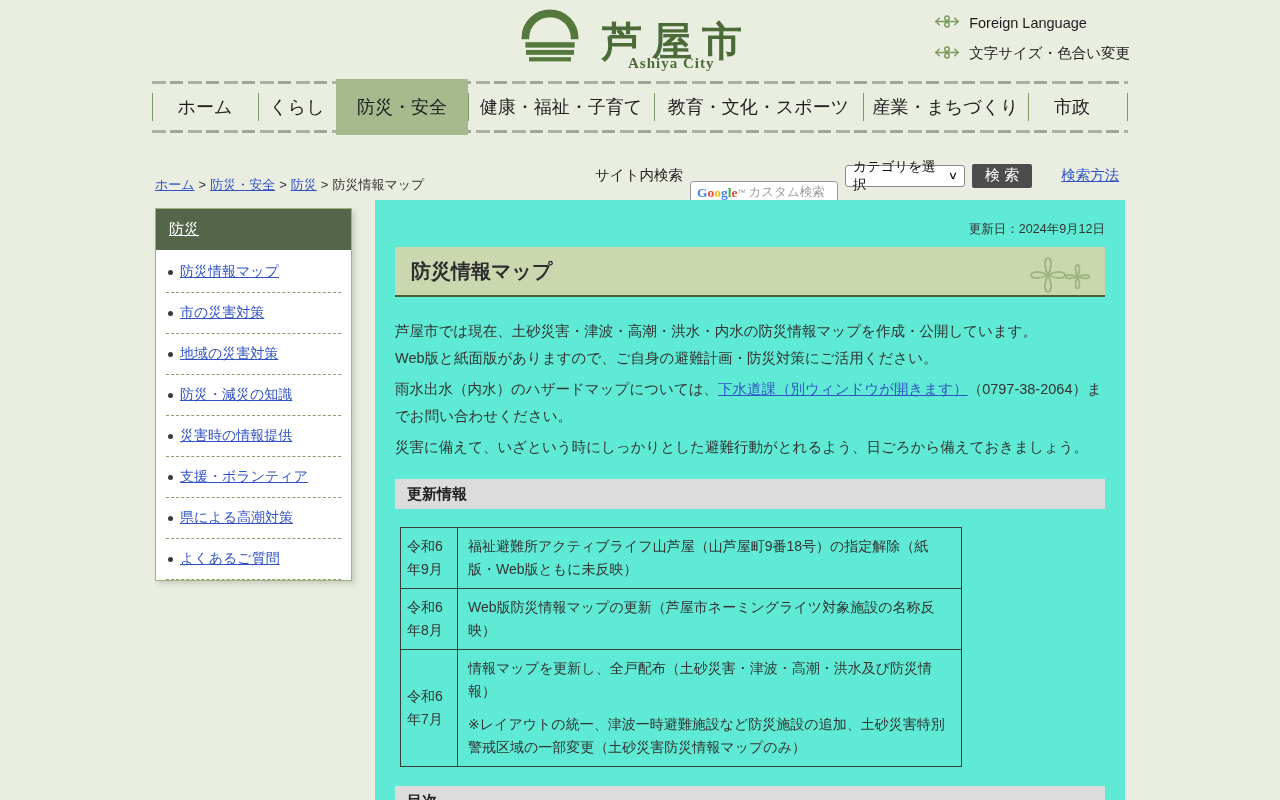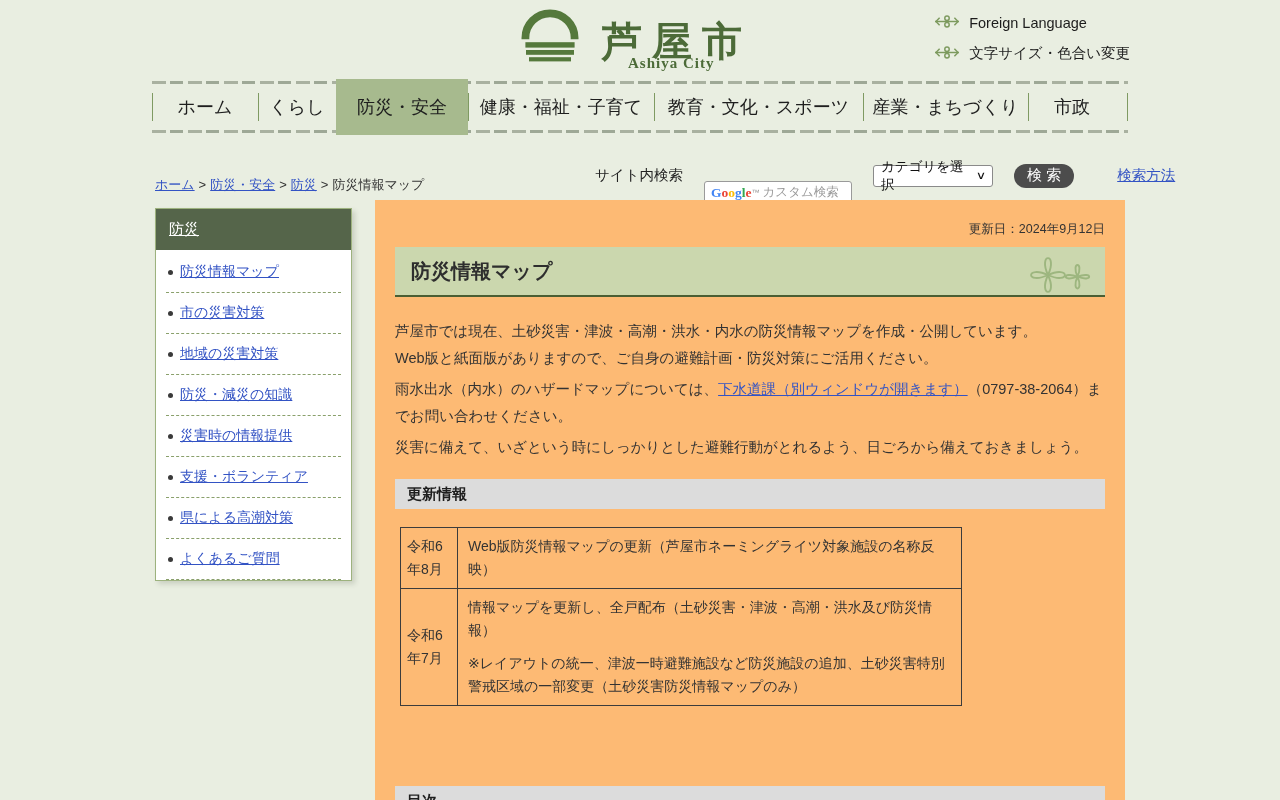--- a/index.html
+++ b/index.html
@@ -37,37 +37,37 @@
   .nav-item {
     position:relative; display:flex; align-items:center; justify-content:center;
     font-size:18px; color:#1e1e1e; cursor:pointer; white-space:nowrap;
   }
   .nav-item::before { content:""; position:absolute; left:0; top:9px; bottom:9px; width:1px; background:#7f9a62; }
   .nav::after { content:""; position:absolute; right:0; top:9px; bottom:9px; width:1px; background:#7f9a62; }
   .nav-item.active { background:#a7ba8e; margin-top:-5px; margin-bottom:-5px; z-index:2; }
   .nav-item.active::before { display:none; }
 
   
-  .searchbar { left:595px; top:148px; display:flex; align-items:center; gap:21px; }
+  .searchbar { left:595px; top:148px; display:flex; align-items:center; gap:7px; }
   .search-label { font-size:14.5px; color:#222; white-space:nowrap; }
   .search-input {
     width:148px; height:22px; background:#fff; border:1px solid #9a9a9a; border-radius:3px;
     display:flex; align-items:center; padding:0 6px; cursor:text;margin-top:33px;
   }
   .g-letter { font-family:"Liberation Serif","DejaVu Serif",serif; font-size:13.5px; font-weight:bold; }
   .g-tm { font-size:8px; color:#9a9a9a; vertical-align:super; margin-right:3px; }
   .g-rest { font-size:12.5px; color:#9a9a9a; }
   .category-select {
     width:120px; height:22px; background:#fff; border:1px solid #8a8a8a; border-radius:3px;
     display:flex; align-items:center; justify-content:space-between; padding:0 7px;
     font-size:13.5px; color:#111; cursor:pointer;
   }
   .chev { font-size:11px; color:#111; transform:scaleX(1.3); }
   .search-btn {
-    height:24px; background:#4c4c4c; color:#fff; border:none; border-radius:12px;
+    height:24px; background:#4c4c4c; color:#fff; border:none; border-radius:2px;
     font-size:15px; padding:0 13px; cursor:pointer; white-space:nowrap;
   }
   .search-help { font-size:14.5px; margin-left:22px; white-space:nowrap; }
 
   
   .breadcrumb { left:155px; top:176px; font-size:13px; color:#333; }
   .breadcrumb .sep { margin:0 4px; color:#333; text-decoration:none; }
 
   
   .sidebar {
@@ -80,21 +80,21 @@
   .sidebar-header a { color:#fff; font-size:15px; }
   .sidebar-list { list-style:none; padding:2px 10px 0 10px; }
   .sidebar-list li {
     border-bottom:1px dashed #8aa06b; padding:11px 2px 11px 14px; position:relative; font-size:14px;
   }
   .sidebar-list li::before {
     content:""; position:absolute; left:2px; top:18px; width:5px; height:5px; border-radius:50%; background:#3a3a3a;
   }
 
   
-  .main-panel { left:375px; top:200px; width:750px; height:600px; background:#fdba74; }
+  .main-panel { left:375px; top:200px; width:750px; height:600px; background:#5eead4; }
   .updated { position:absolute; right:20px; top:21px; font-size:12.5px; color:#333; }
   .title-banner {
     position:absolute; left:20px; top:47px; width:710px; height:50px;
     background:#cbd7ae; border-bottom:2px solid #4a5e33; display:flex; align-items:center;
     overflow:hidden;
   }
   .title-banner h1 { font-size:20px; font-weight:bold; color:#2e2e2e; padding-left:16px; }
   .flourish { position:absolute; right:4px; top:2px; }
   .para { position:absolute; left:20px; width:712px; font-size:14.5px; line-height:27px; color:#333; }
   .p1 { top:118px; } .p2 { top:176px; } .p3 { top:234px; }
@@ -235,20 +235,27 @@
   <div class="para p2">
     <span>雨水出水（内水）のハザードマップについては、</span><a class="link">下水道課（別ウィンドウが開きます）</a><span>（0797-38-2064）までお問い合わせください。</span>
   </div>
 
   <div class="para p3">災害に備えて、いざという時にしっかりとした避難行動がとれるよう、日ごろから備えておきましょう。</div>
 
   <div class="section-bar sb1">更新情報</div>
 
   <table class="updates">
     <tbody>
+      <tr class="r1">
+        <td class="date-cell">令和6年9月</td>
+        <td class="desc-cell">
+          <div class="blk1">福祉避難所アクティブライフ山芦屋（山芦屋町9番18号）の指定解除（紙版・Web版ともに未反映）</div>
+
+        </td>
+      </tr>
       <tr class="r2">
         <td class="date-cell">令和6年8月</td>
         <td class="desc-cell">
           <div class="blk1">Web版防災情報マップの更新（芦屋市ネーミングライツ対象施設の名称反映）</div>
 
         </td>
       </tr>
       <tr class="r3">
         <td class="date-cell">令和6年7月</td>
         <td class="desc-cell">

